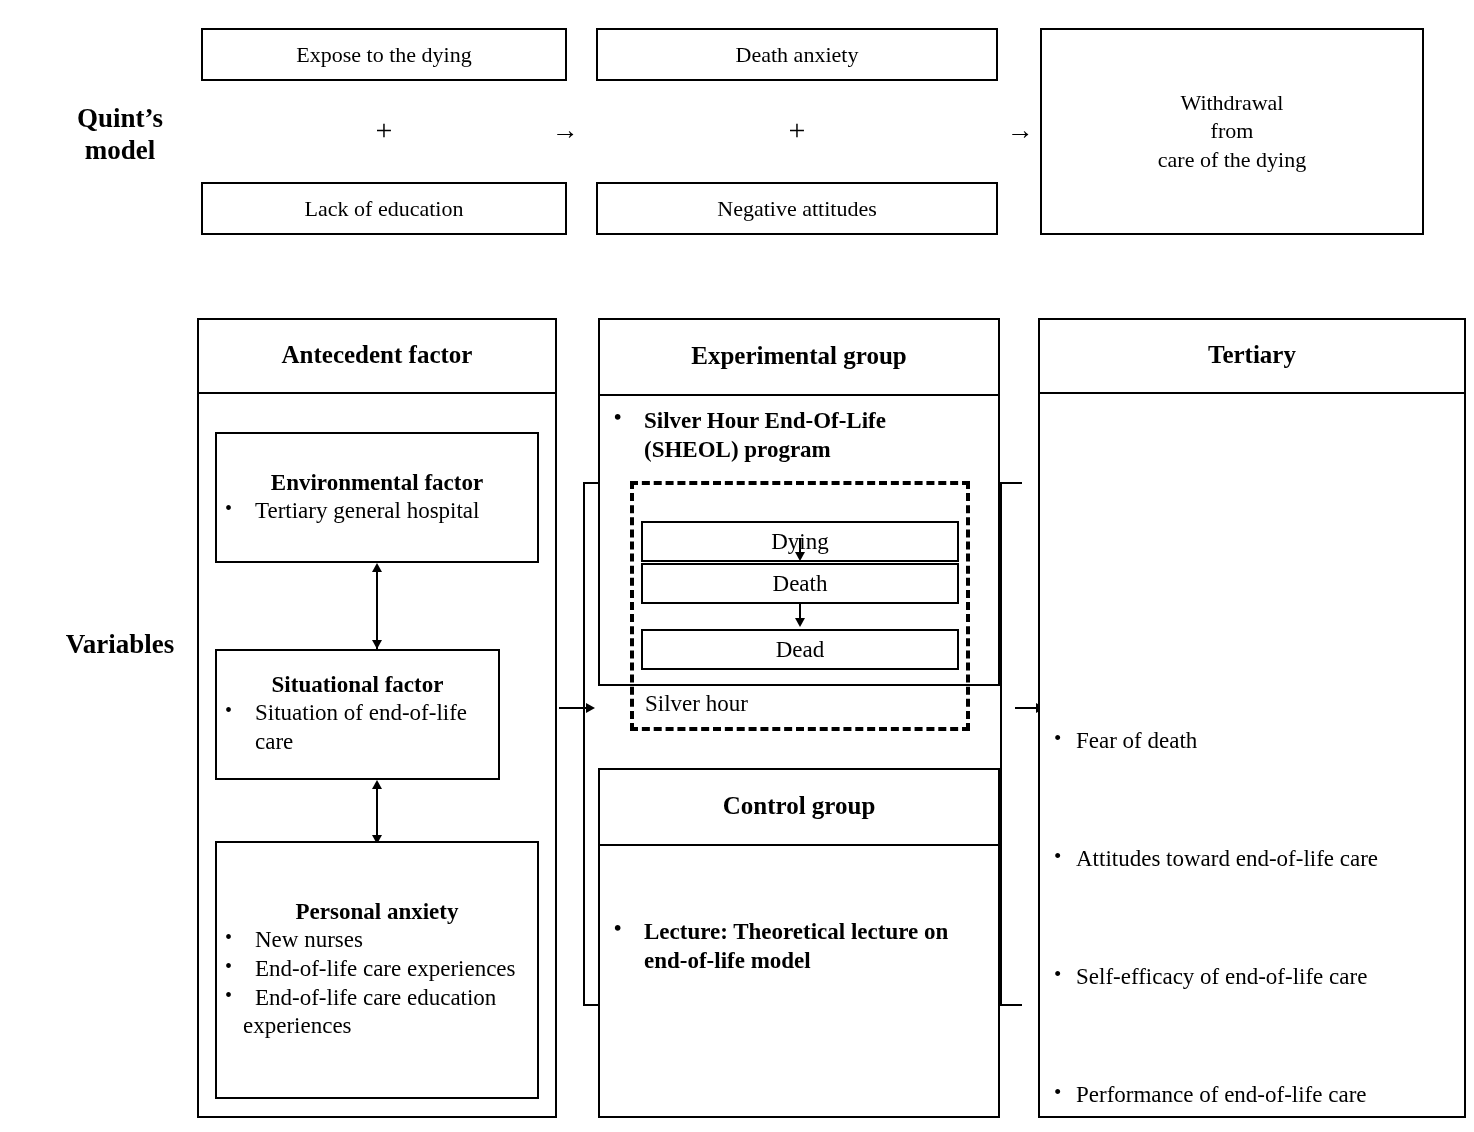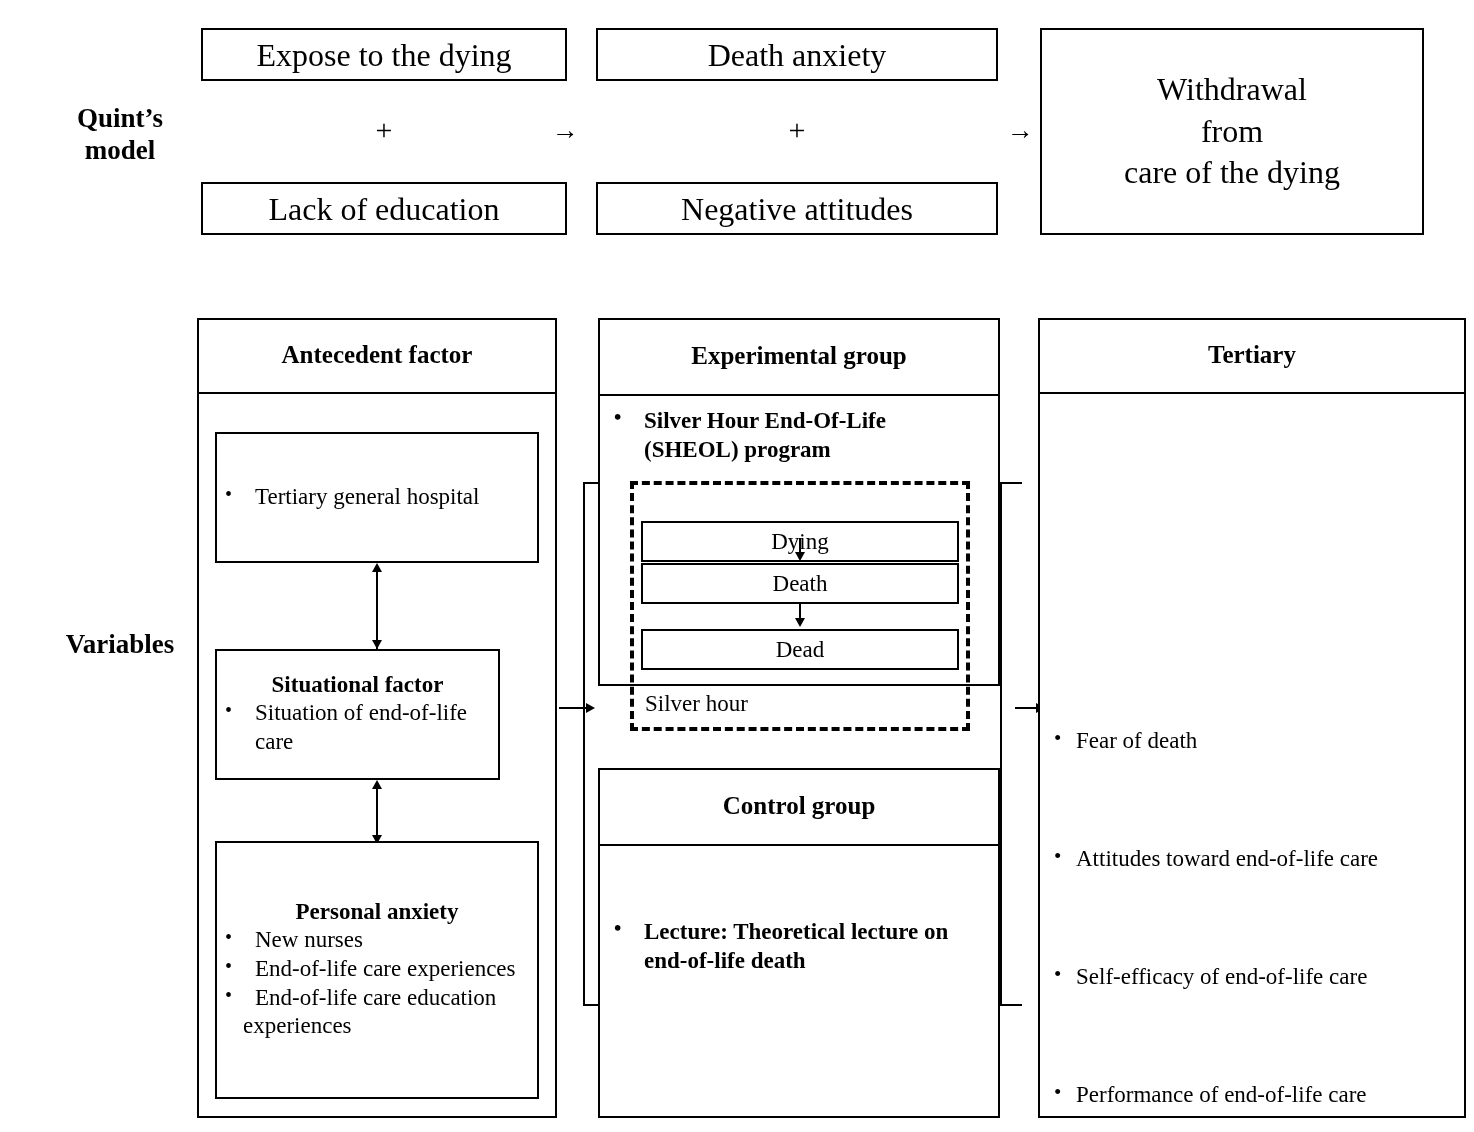--- a/index.html
+++ b/index.html
@@ -38,21 +38,21 @@
     line-height: 1.18;
     text-align: center;
     display: flex;
     flex-direction: column;
     align-items: center;
     justify-content: center;
   }
 
   
   .model-box {
-    font-size: 32px;
+    font-size: 22px;
     line-height: 1.25;
     font-family: Liberation Serif, serif;
   }
   .plus-sign {
     font-size: 30px;
     text-align: center;
     display: flex;
     align-items: center;
     justify-content: center;
   }
@@ -242,20 +242,21 @@
     <span>Variables</span>
   </div>
 
   <div class="abs box" style="left:197px; top:318px; width:360px; height:800px; display:block;"></div>
 
   <div class="abs col-header" style="left:197px; top:318px; width:360px; height:76px;">
     <span>Antecedent factor</span>
   </div>
 
   <div class="abs factor-box" style="left:215px; top:432px; width:324px; height:131px;">
+    <div class="factor-title">Environmental factor</div>
     <ul class="bullet-list">
       <li>Tertiary general hospital</li>
     </ul>
   </div>
 
   <div class="abs vline" style="left:376px; top:565px; width:2px; height:84px;"></div>
   <div class="abs arrowhead-up" style="left:372px; top:563px;"></div>
   <div class="abs arrowhead-down" style="left:372px; top:640px;"></div>
 
   <div class="abs factor-box" style="left:215px; top:649px; width:285px; height:131px;">
@@ -317,21 +318,21 @@
   </div>
 
   <div class="abs box" style="left:598px; top:768px; width:402px; height:350px; display:block;"></div>
 
   <div class="abs col-header" style="left:598px; top:768px; width:402px; height:78px;">
     <span>Control group</span>
   </div>
 
   <div class="abs prog-bullet" style="left:600px; top:858px; width:400px;">
     <span>Lecture: Theoretical lecture on</span><br>
-    <span>end-of-life death</span>
+    <span>end-of-life model</span>
   </div>
 
   <div class="abs bracket" style="left:1000px; top:482px; width:22px; height:524px;"></div>
   <div class="abs hline" style="left:1015px; top:707px; width:32px; height:2px;"></div>
   <div class="abs arrowhead-right" style="left:1036px; top:703px;"></div>
 
   <div class="abs box" style="left:1038px; top:318px; width:428px; height:800px; display:block;"></div>
 
   <div class="abs col-header" style="left:1038px; top:318px; width:428px; height:76px;">
     <span>Tertiary</span>

